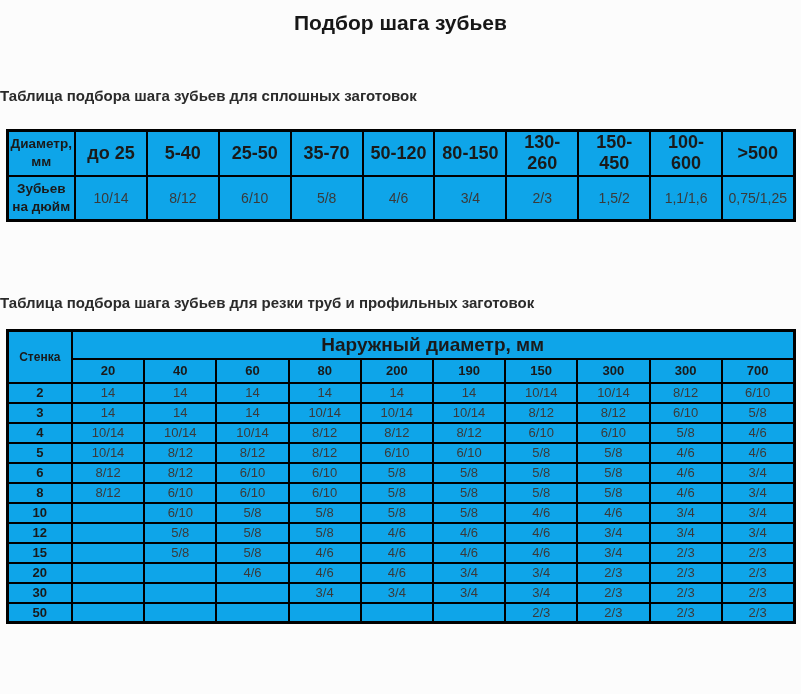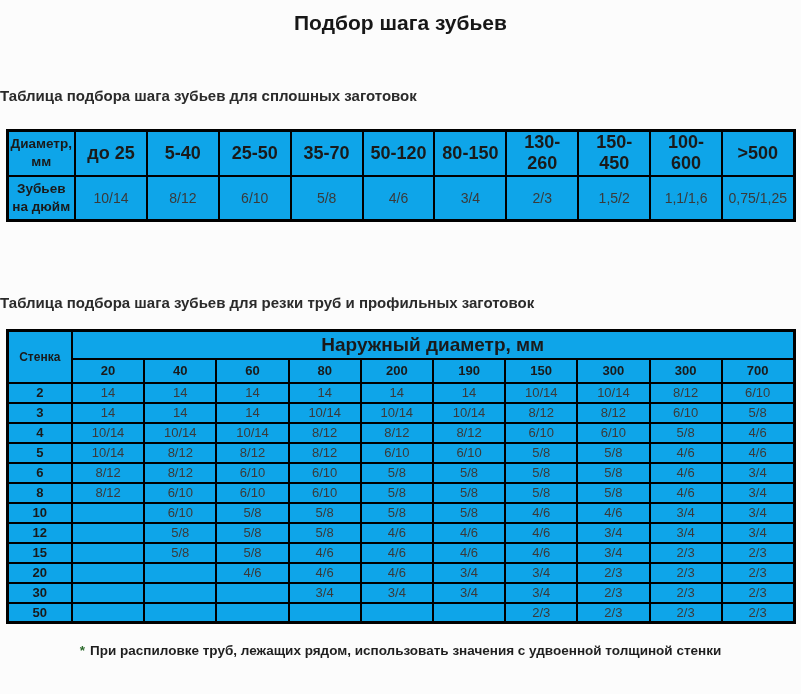--- a/index.html
+++ b/index.html
@@ -294,17 +294,14 @@
           <td></td>
           <td></td>
           <td>2/3</td>
           <td>2/3</td>
           <td>2/3</td>
           <td>2/3</td>
         </tr>
       </tbody>
   </table>
 
-  <div class="footnote">
-    <span class="marker">*</span><span>При распиловке труб, лежащих рядом, использовать значения с удвоенной толщиной стенки</span>
-  </div>
 
 </div>
 
 </body></html>

